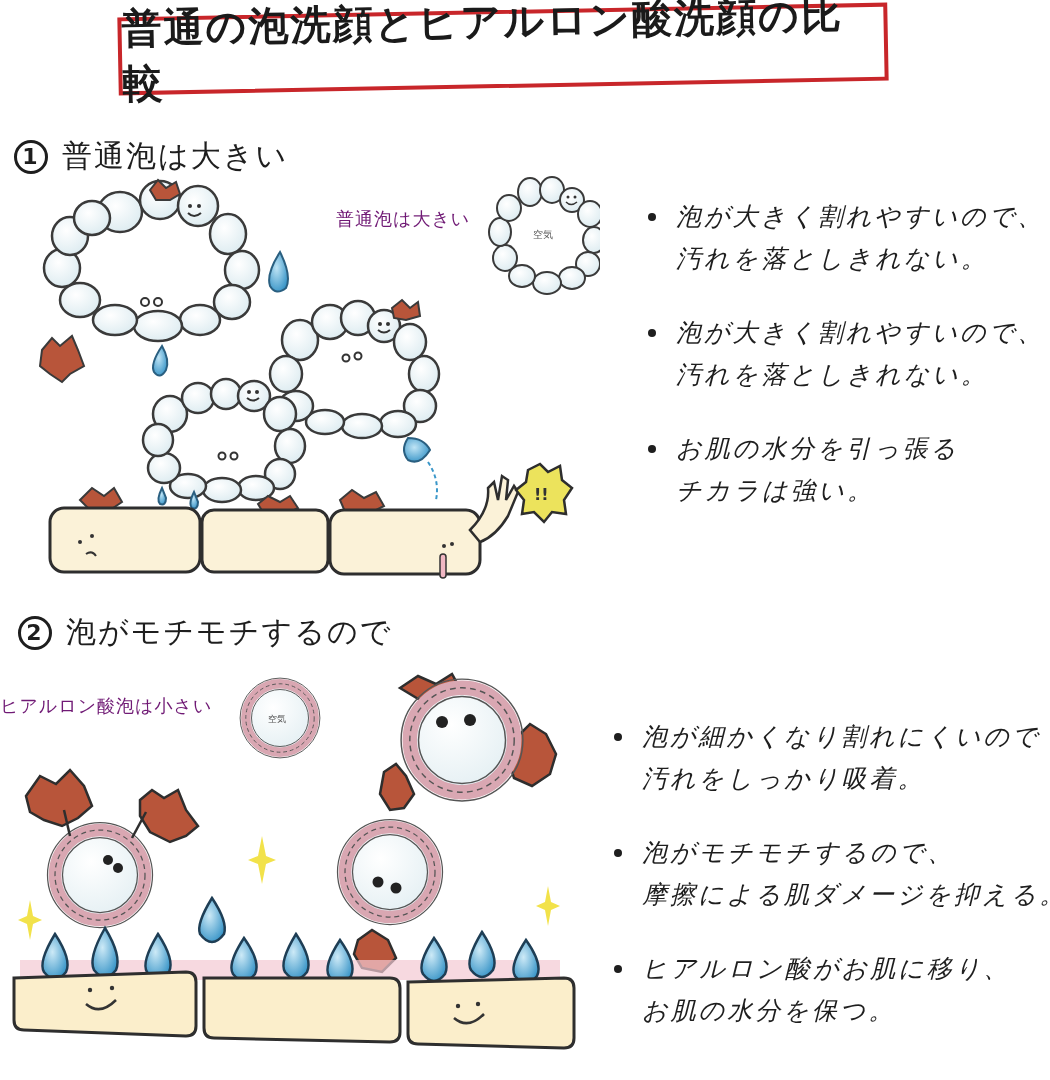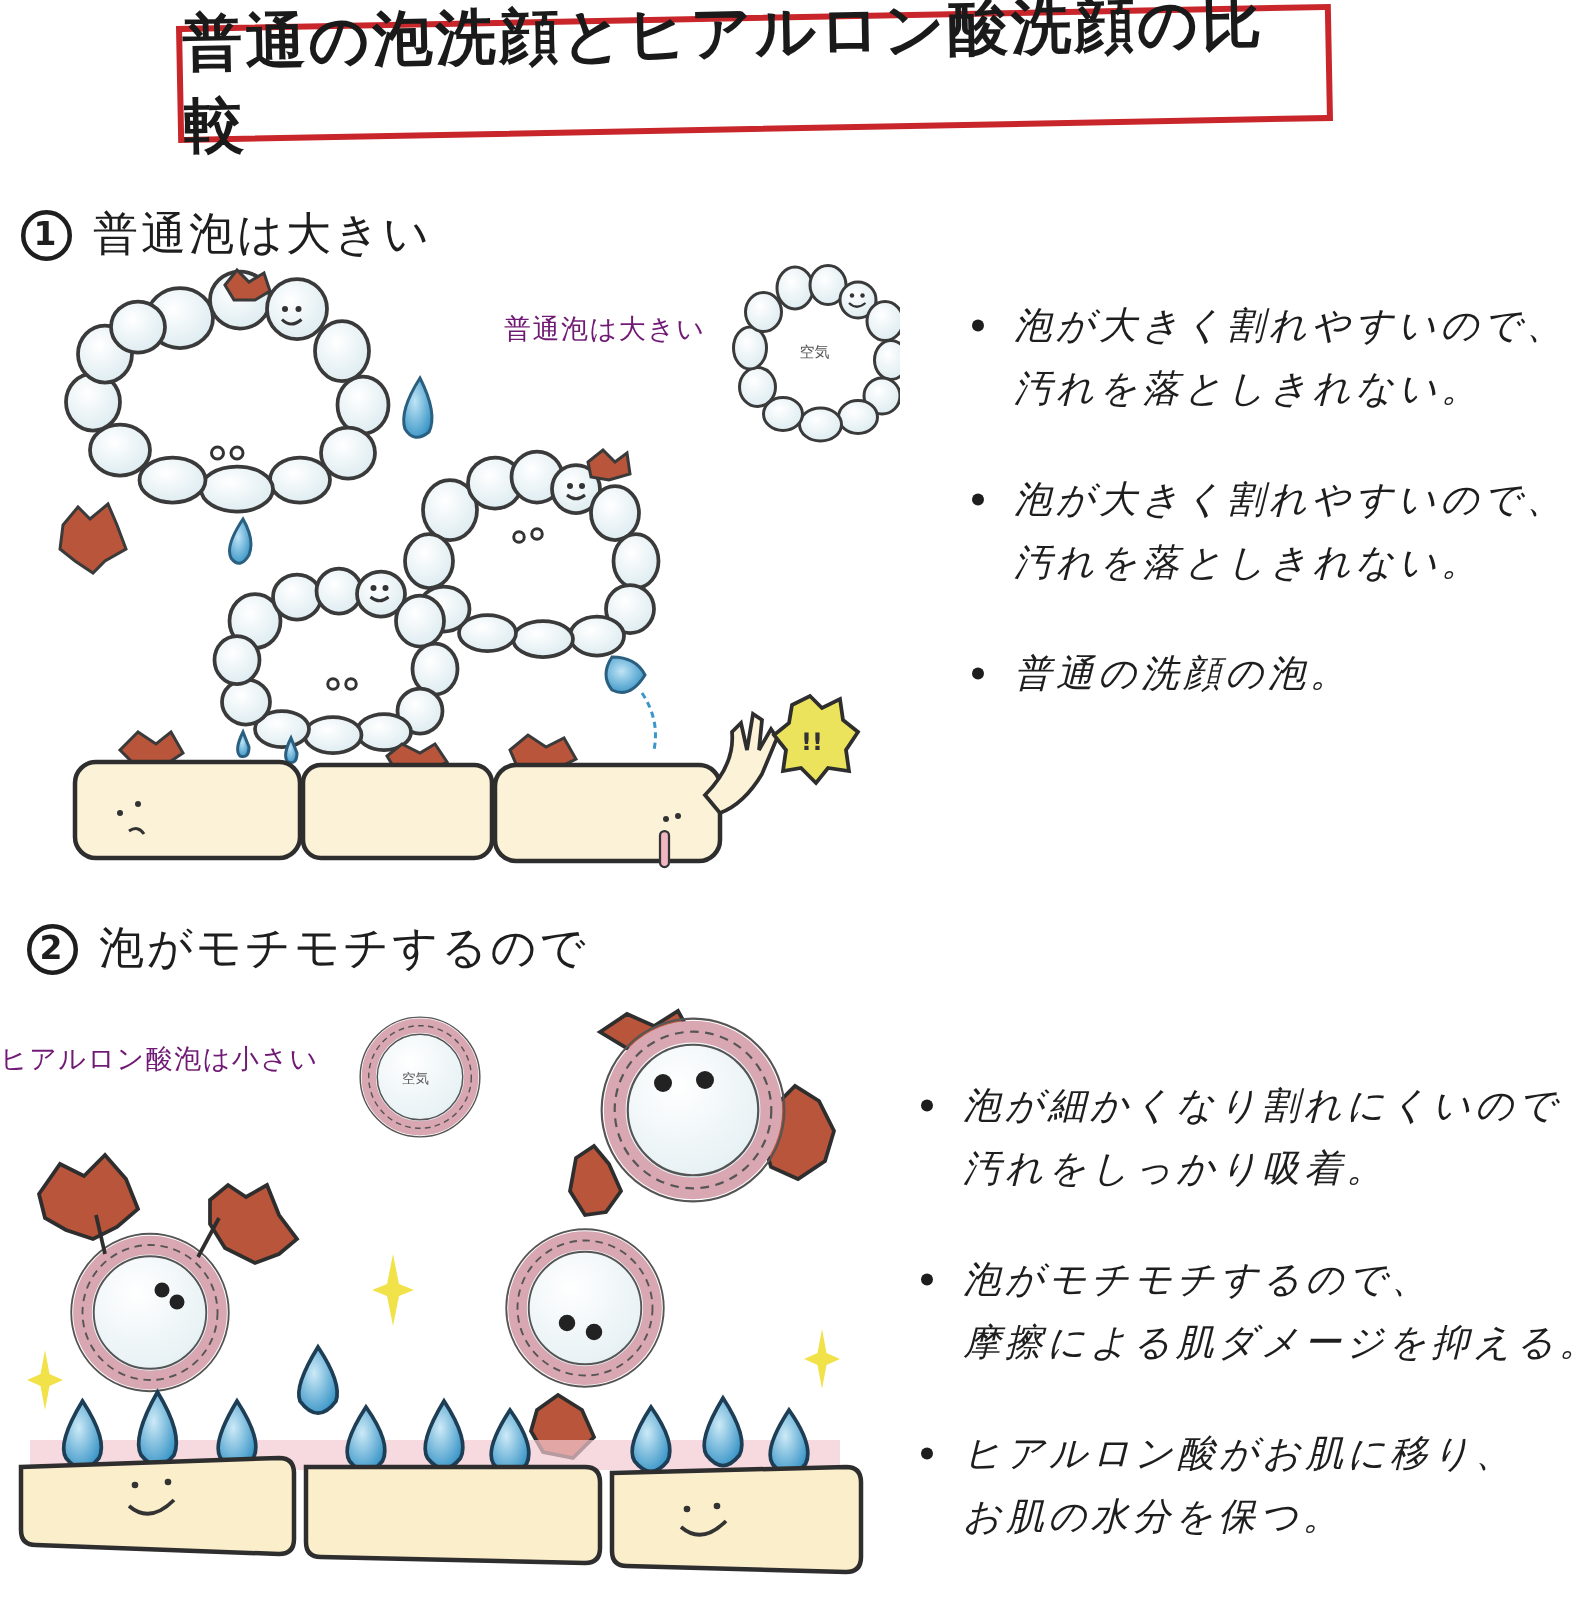--- a/index.html
+++ b/index.html
@@ -186,21 +186,22 @@
 <ul class="bullets" style="left:644px; top:196px;">
   <li>
     <span class="line">泡が大きく割れやすいので、</span>
     <span class="line">汚れを落としきれない。</span>
   </li>
   <li>
     <span class="line">泡が大きく割れやすいので、</span>
     <span class="line">汚れを落としきれない。</span>
   </li>
   <li>
-    <span class="line">普通の洗顔の泡。</span>
+    <span class="line">お肌の水分を引っ張る</span>
+    <span class="line">チカラは強い。</span>
   </li>
 </ul>
 
 <div class="section-heading" style="left:18px; top:612px;">
   <span class="num-circle">2</span>
   <span>泡がモチモチするので</span>
 </div>
 
 <div class="label-small" style="left:0; top:694px;">ヒアルロン酸泡は小さい</div>
 

